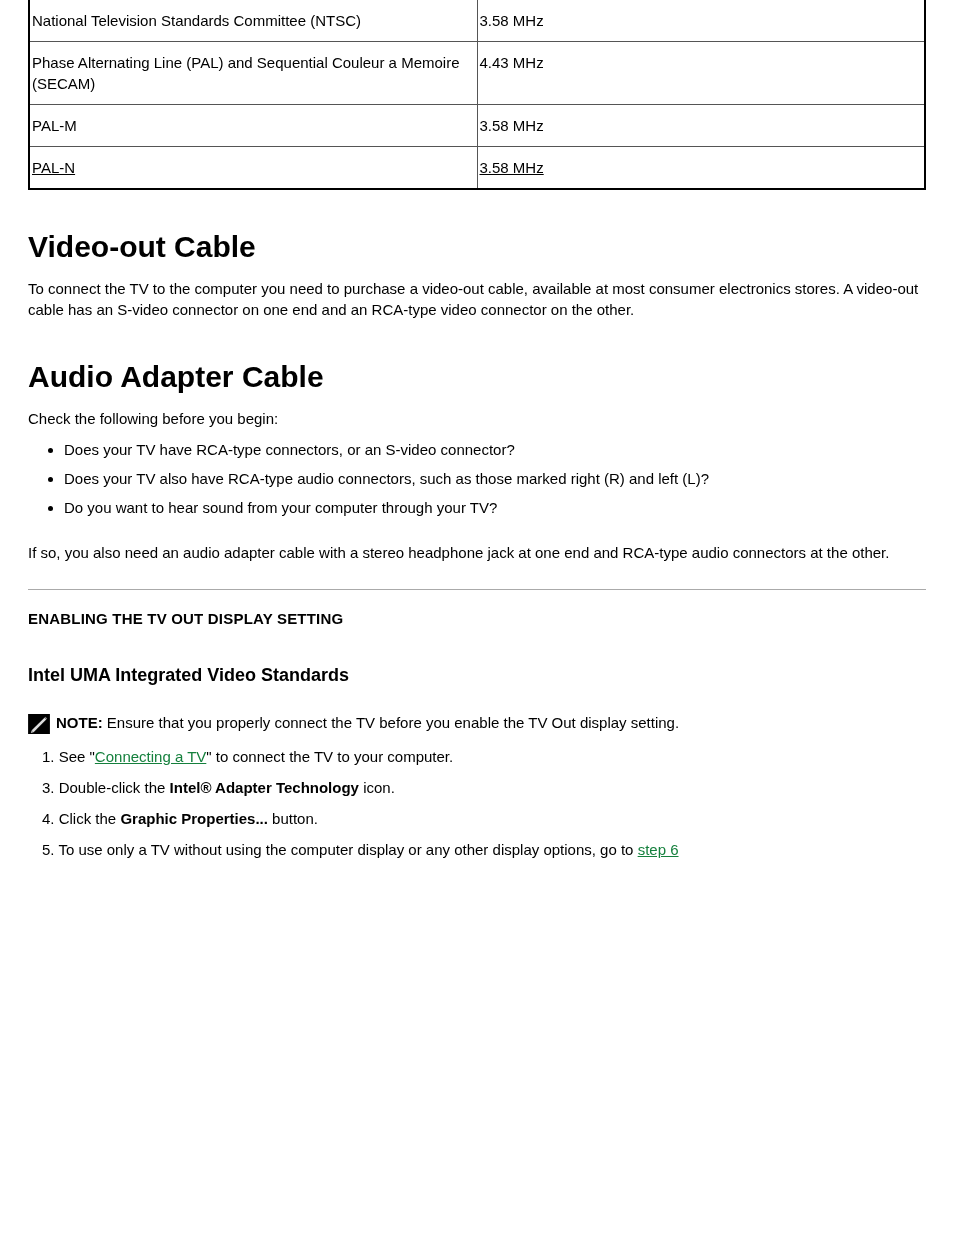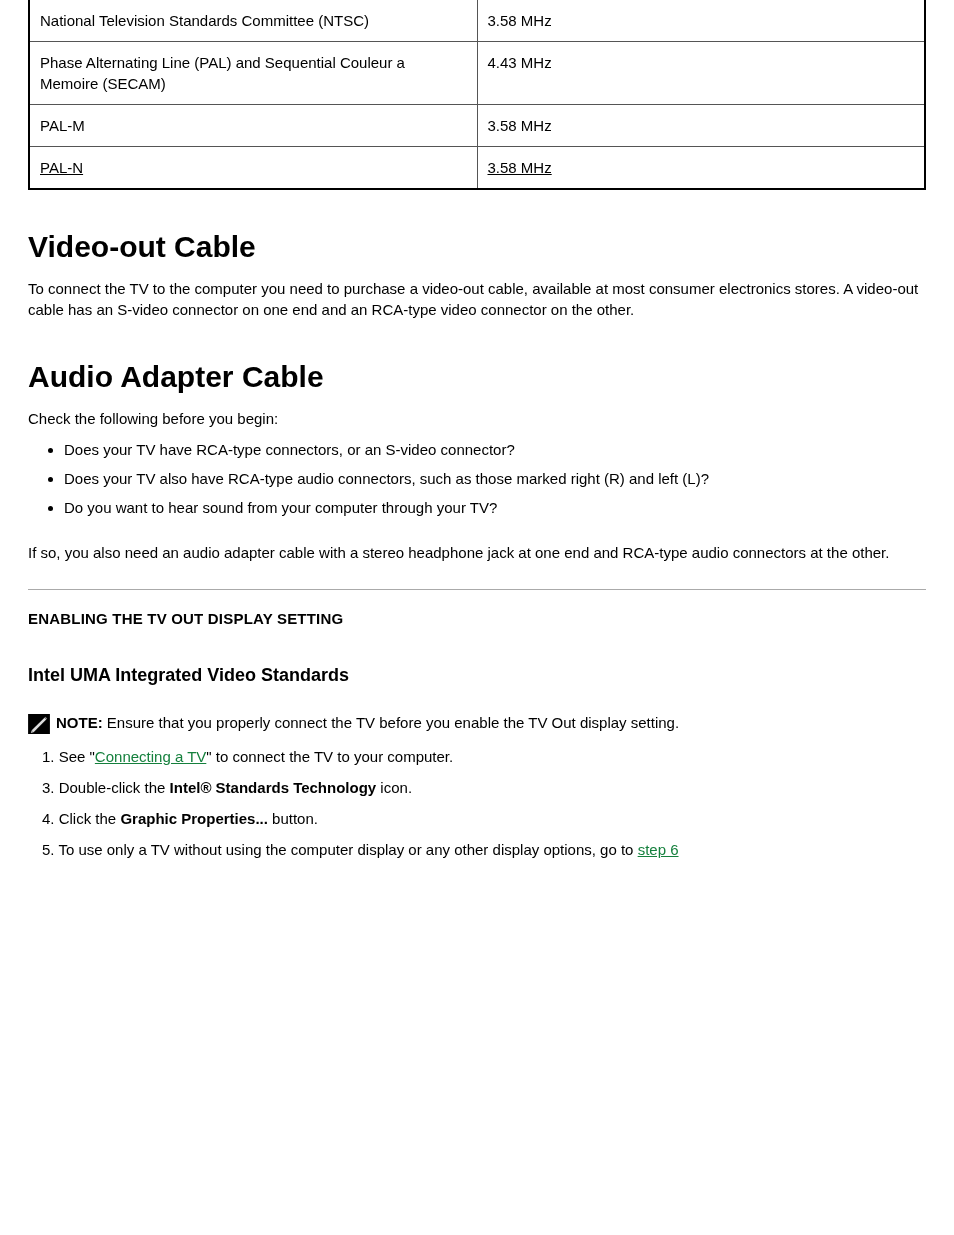--- a/index.html
+++ b/index.html
@@ -16,21 +16,21 @@
   .page {
     padding: 0 28px 40px 28px;
   }
   table.spec {
     width: 100%;
     border-collapse: collapse;
     margin-top: 0;
   }
   table.spec td {
     border: 1px solid #555;
-    padding: 10px 10px;
+    padding: 10px 2px;
     vertical-align: top;
     width: 50%;
   }
   table.spec td.key {
     border-left: 2px solid #000;
   }
   table.spec td.val {
     border-right: 2px solid #000;
   }
   table.spec tr.first td { border-top: none; }
@@ -138,21 +138,21 @@
     </span>
   </div>
 
   <div class="step-block">
     <p>
       <span>1. See "</span><a href="#" class="link">Connecting a TV</a><span>" to connect the TV to your computer.</span>
     </p>
 
 
     <p>
-      <span>3. Double-click the </span><b>Intel® Standards Technology</b><span> icon.</span>
+      <span>3. Double-click the </span><b>Intel® Adapter Technology</b><span> icon.</span>
     </p>
 
     <p>
       <span>4. Click the </span><b>Graphic Properties...</b><span> button.</span>
     </p>
 
     <p>
       <span>5. To use only a TV without using the computer display or any other display options, go to </span><a href="#" class="link">step 6</a>
     </p>
   </div>

